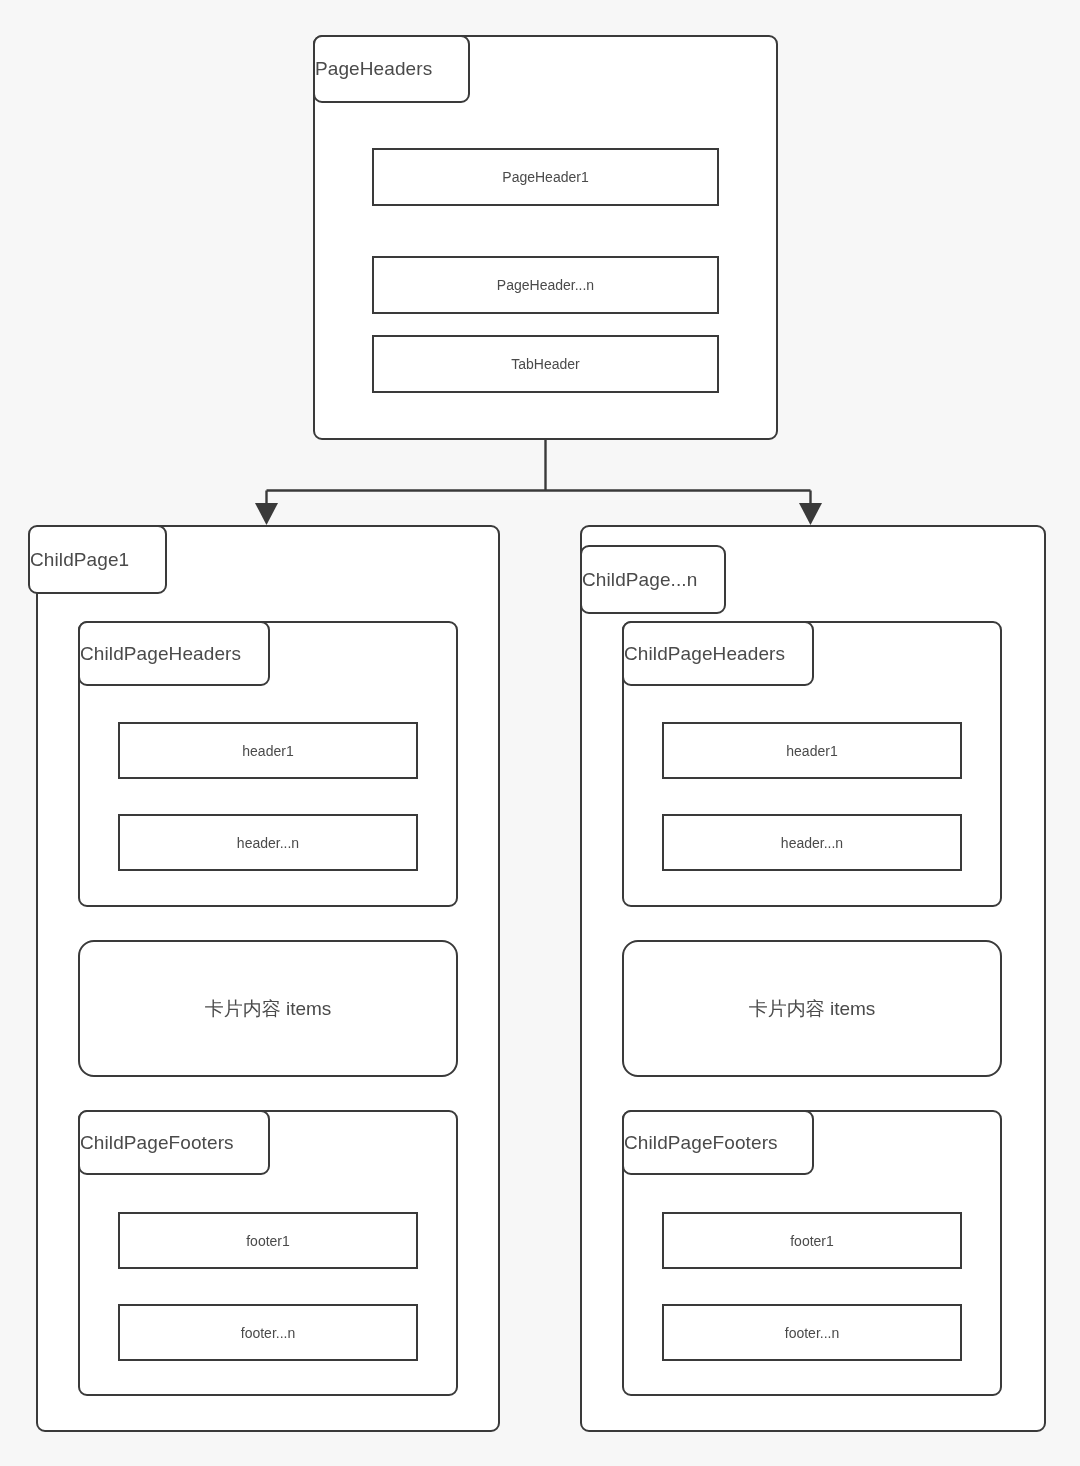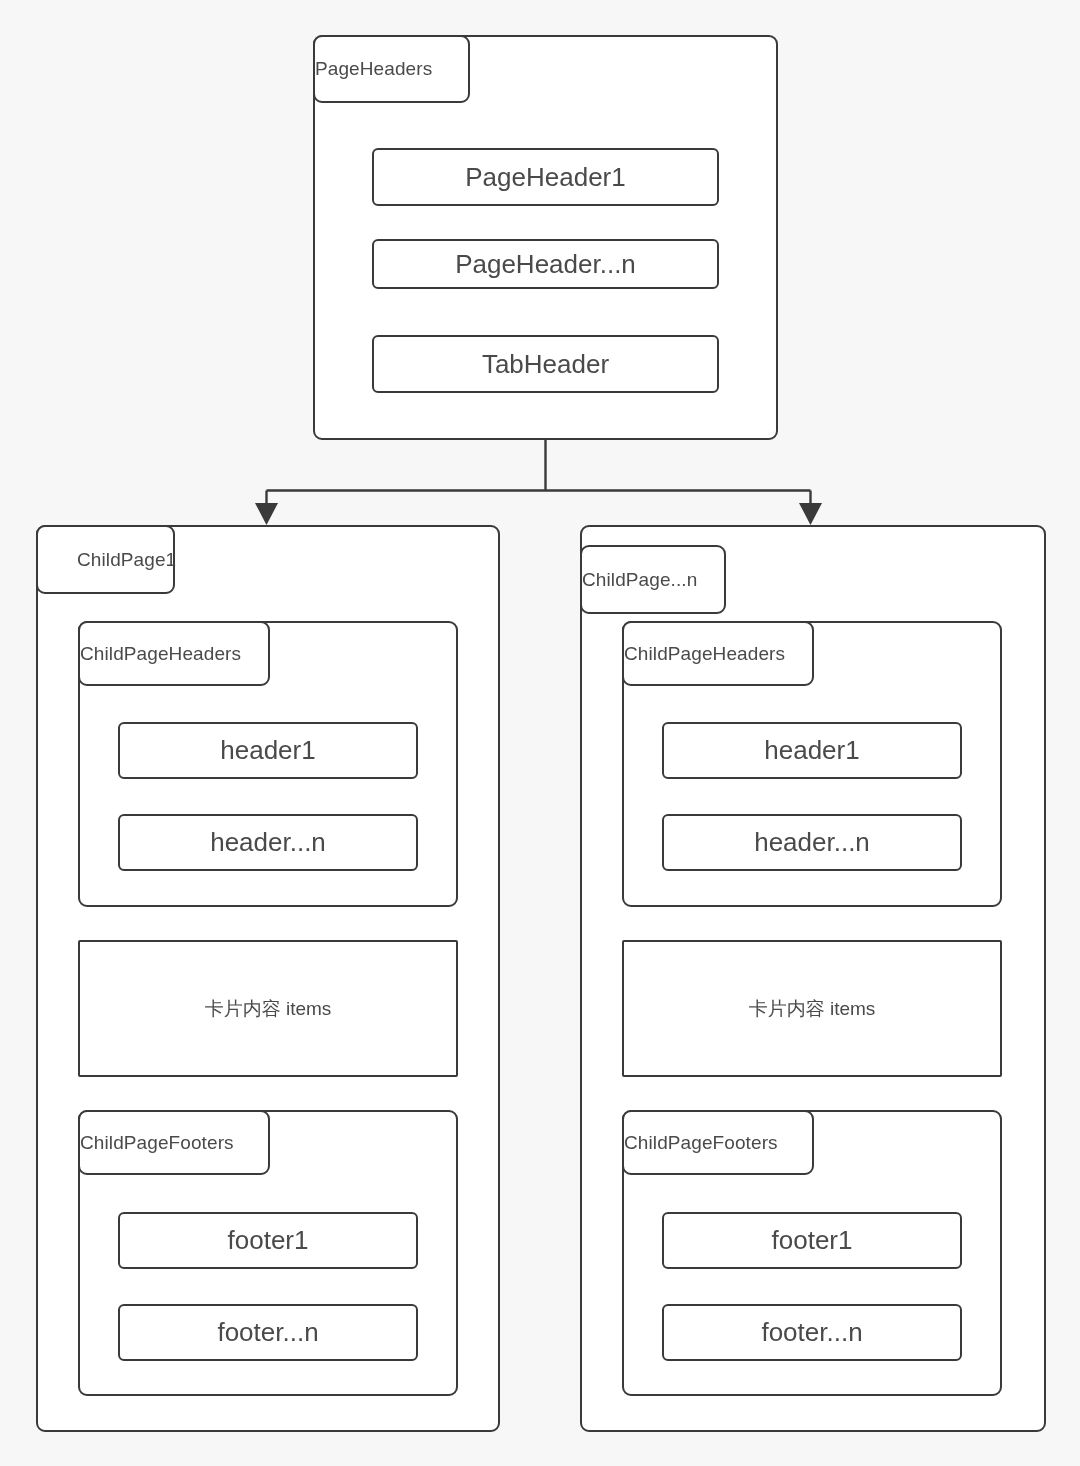--- a/index.html
+++ b/index.html
@@ -44,35 +44,35 @@
     letter-spacing: .1px;
     z-index: 5;
   }
 
   
   .item {
     position: absolute;
     box-sizing: border-box;
     background: #ffffff;
     border: 2.2px solid #3a3a3a;
-    border-radius: 6px;
+    border-radius: 0;
     display: flex;
     align-items: center;
     justify-content: center;
     color: #4a4a4a;
-    font-size: 26px;
+    font-size: 14px;
   }
 
   
   .card {
     position: absolute;
     box-sizing: border-box;
     background: #ffffff;
     border: 2.2px solid #3a3a3a;
-    border-radius: 2px;
+    border-radius: 16px;
     display: flex;
     align-items: center;
     justify-content: center;
     color: #4a4a4a;
     font-size: 19px;
   }
 
   
   #connectors {
     position: absolute;
@@ -104,29 +104,29 @@
   </svg>
 
   <div class="group" style="left: 313px; top: 35px; width: 465px; height: 405px; border-color: rgb(58, 58, 58); background: rgb(255, 255, 255); color: rgb(74, 74, 74);"></div>
   <div class="tab" style="left: 313px; top: 35px; width: 157px; height: 68px; border-color: rgb(58, 58, 58); background: rgb(255, 255, 255); color: rgb(74, 74, 74);">
     <span>PageHeaders</span>
   </div>
 
   <div class="item" style="left: 372px; top: 148px; width: 347px; height: 58px; border-color: rgb(58, 58, 58); background: rgb(255, 255, 255); color: rgb(74, 74, 74);">
     <span>PageHeader1</span>
   </div>
-  <div class="item" style="left: 372px; top: 239px; width: 347px; height: 50px; border-color: rgb(58, 58, 58); background: rgb(255, 255, 255); color: rgb(74, 74, 74);">
+  <div class="item" style="left: 372px; top: 256px; width: 347px; height: 58px; border-color: rgb(58, 58, 58); background: rgb(255, 255, 255); color: rgb(74, 74, 74);">
     <span>PageHeader...n</span>
   </div>
   <div class="item" style="left: 372px; top: 335px; width: 347px; height: 58px; border-color: rgb(58, 58, 58); background: rgb(255, 255, 255); color: rgb(74, 74, 74);">
     <span>TabHeader</span>
   </div>
 
   <div class="group" style="left: 36px; top: 525px; width: 464px; height: 907px; border-color: rgb(58, 58, 58); background: rgb(255, 255, 255); color: rgb(74, 74, 74);"></div>
-  <div class="tab" style="left: 36px; top: 525px; width: 139px; height: 69px; border-color: rgb(58, 58, 58); background: rgb(255, 255, 255); color: rgb(74, 74, 74); padding-left: 39px;">
+  <div class="tab" style="left: 28px; top: 525px; width: 139px; height: 69px; border-color: rgb(58, 58, 58); background: rgb(255, 255, 255); color: rgb(74, 74, 74);">
     <span>ChildPage1</span>
   </div>
 
   <div class="group" style="left: 78px; top: 621px; width: 380px; height: 286px; border-color: rgb(58, 58, 58); background: rgb(255, 255, 255); color: rgb(74, 74, 74);"></div>
   <div class="tab" style="left: 78px; top: 621px; width: 192px; height: 65px; border-color: rgb(58, 58, 58); background: rgb(255, 255, 255); color: rgb(74, 74, 74);">
     <span>ChildPageHeaders</span>
   </div>
   <div class="item" style="left: 118px; top: 722px; width: 300px; height: 57px; border-color: rgb(58, 58, 58); background: rgb(255, 255, 255); color: rgb(74, 74, 74);">
     <span>header1</span>
   </div>

